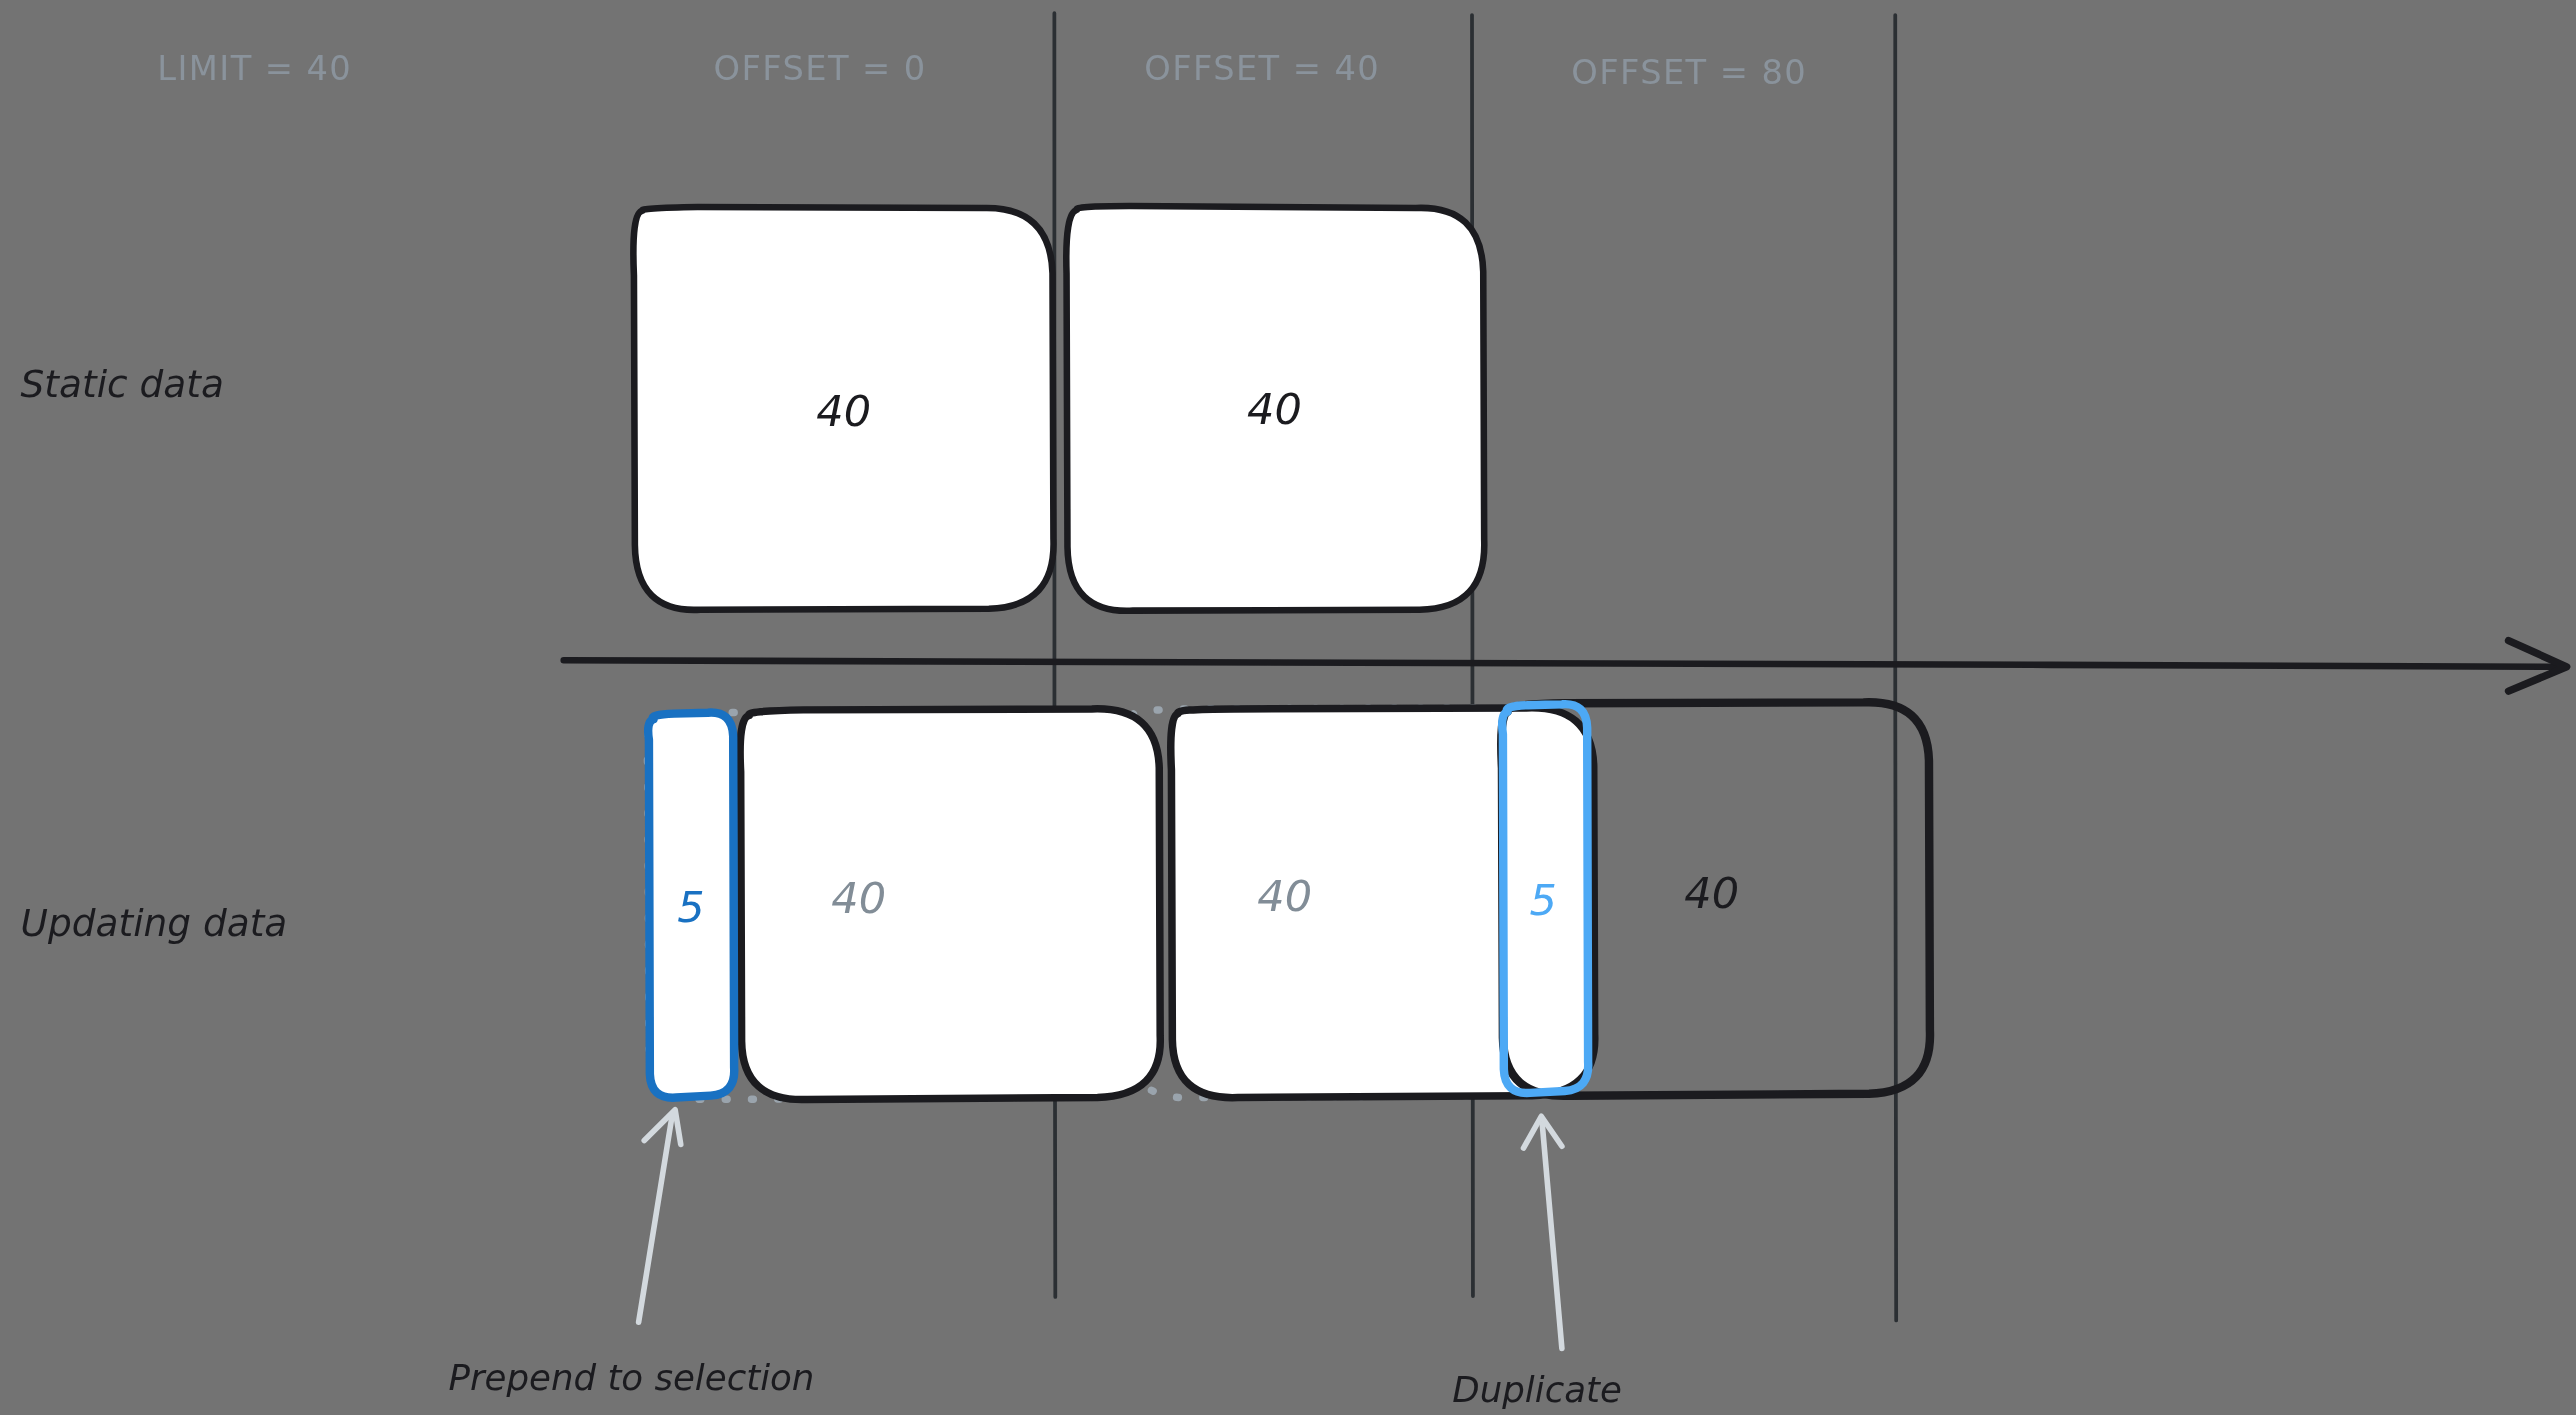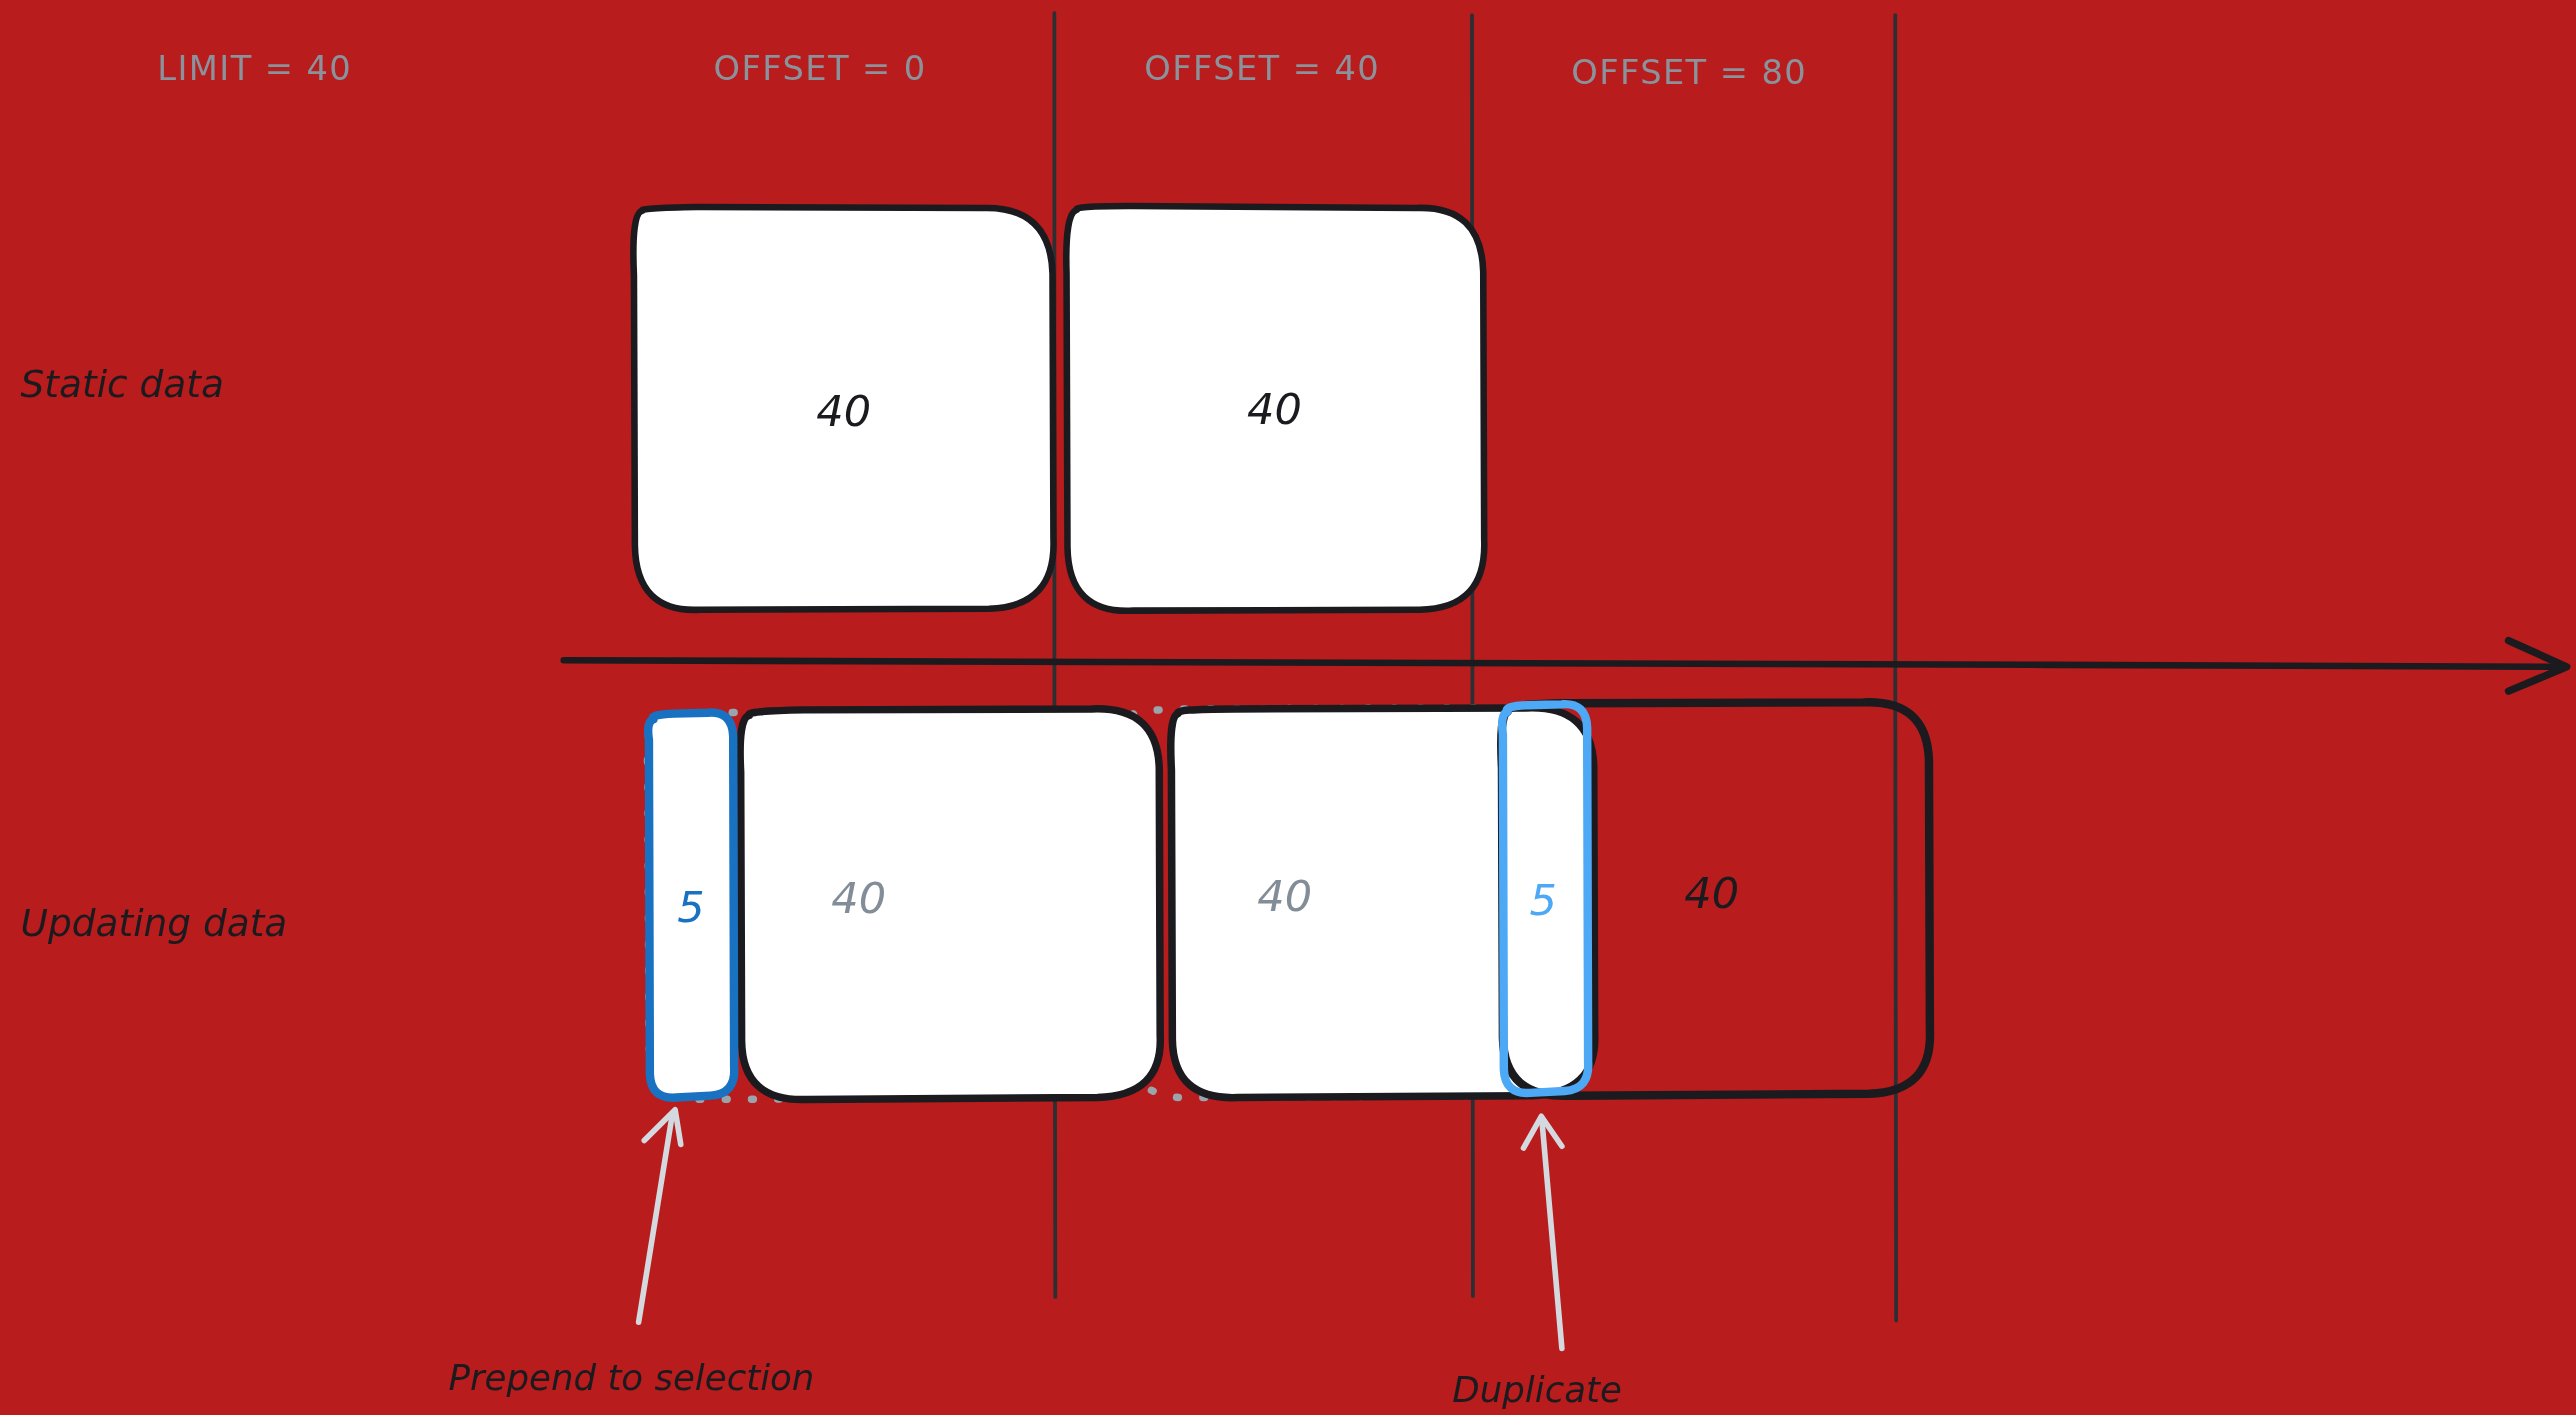--- a/index.html
+++ b/index.html
@@ -7,21 +7,21 @@
     padding: 0;
     background: #ffffff;
   }
   body {
     font-family: "DejaVu Sans", sans-serif;
   }
   #canvas {
     position: relative;
     width: 2576px;
     height: 1416px;
-    background: #b91c1c;
+    background: #737373;
     overflow: hidden;
   }
   #canvas svg.layer {
     position: absolute;
     left: 0;
     top: 0;
     width: 2576px;
     height: 1416px;
   }
   .hand {

